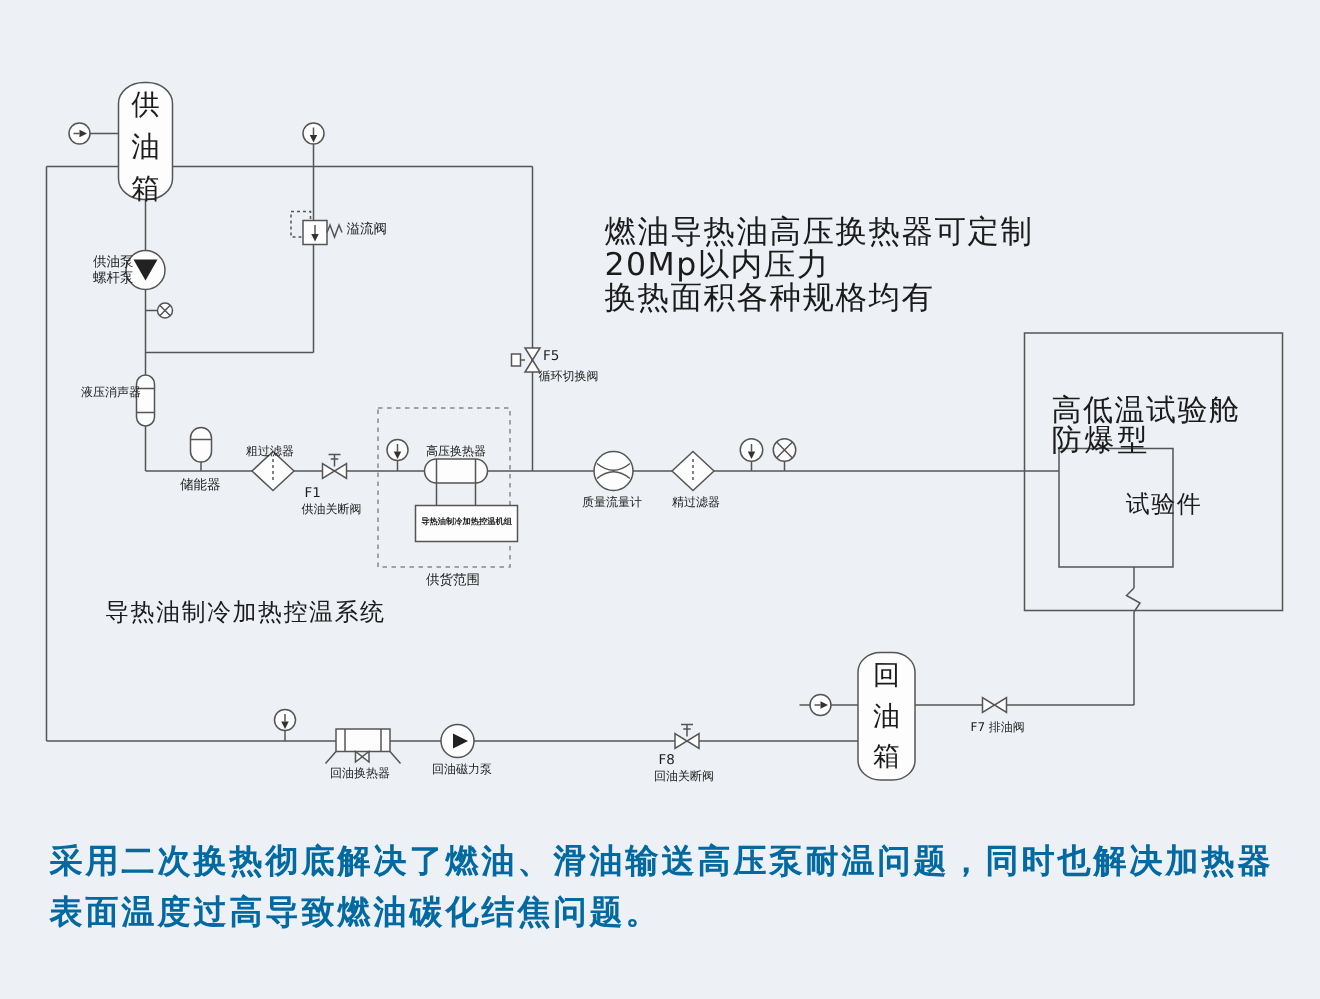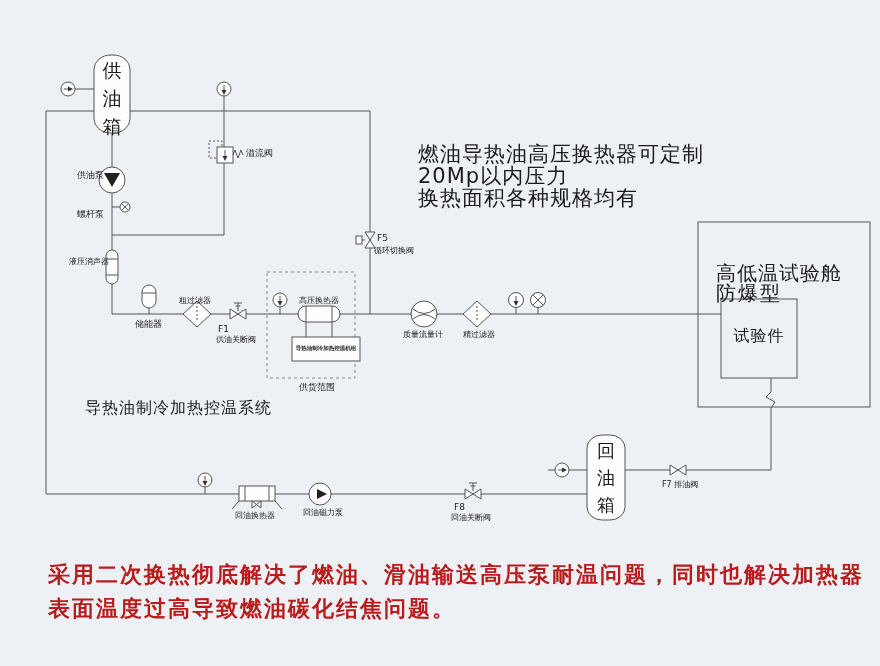--- a/index.html
+++ b/index.html
@@ -1,24 +1,24 @@
 <!DOCTYPE html>
 <html><head>
 <meta charset="utf-8">
 <style>
   html,body{margin:0;padding:0;}
   body{width:880px;height:666px;background:#edf0f4;position:relative;overflow:hidden;
        font-family:"DejaVu Sans","Liberation Sans",sans-serif;}
-  .stage{position:absolute;left:15px;top:0;width:712px;height:666px;}
+  .stage{position:absolute;left:0;top:0;width:712px;height:666px;}
   svg{position:absolute;left:0;top:0;}
   .lbl{position:absolute;color:#1b1b1b;white-space:nowrap;line-height:1.18;}
   .vt{white-space:normal;word-break:break-all;text-align:center;}
   .ctr{text-align:center;white-space:nowrap;}
   .note{font-size:21px;letter-spacing:1px;}
-  .red{color:#b91c1c;font-weight:600;font-size:22px;letter-spacing:2px;}
+  .red{color:#0369a1;font-weight:600;font-size:22px;letter-spacing:2px;}
   .tiny{font-size:8px;}
   .fid{font-size:9px;}
 </style>
 </head>
 <body>
 
 <div class="stage">
 
   <svg width="880" height="560" viewBox="0 0 880 560">
 
@@ -169,21 +169,21 @@
       <rect x="79" y="55" width="36" height="78" rx="17" ry="14" fill="#fdfdfe"></rect>
     </g>
     <g stroke="#555">
       <rect x="572" y="435" width="38" height="85" rx="15" ry="13" fill="#fdfdfe"></rect>
     </g>
   </svg>
 
   <div class="lbl vt" style="left:86px;top:56px;width:22px;font-size:19px;line-height:28px;">供油箱</div>
 
   <div class="lbl tiny" style="left:62px;top:170px;font-size:9px;">供油泵</div>
-  <div class="lbl tiny" style="left:62px;top:181px;font-size:9px;margin-top:28px;">螺杆泵</div>
+  <div class="lbl tiny" style="left:62px;top:181px;font-size:9px;">螺杆泵</div>
 
   <div class="lbl fid" style="left:231px;top:148px;">溢流阀</div>
 
   <div class="lbl tiny" style="left:54px;top:257px;">液压消声器</div>
 
   <div class="lbl fid" style="left:120px;top:319px;">储能器</div>
 
   <div class="lbl tiny" style="left:164px;top:296px;">粗过滤器</div>
 
   <div class="lbl fid" style="left:203px;top:324px;">F1</div>
@@ -201,21 +201,21 @@
   <div class="lbl note" style="left:403px;top:142px;">燃油导热油高压换热器可定制</div>
   <div class="lbl note" style="left:403px;top:164px;">20Mp以内压力</div>
   <div class="lbl note" style="left:403px;top:186px;">换热面积各种规格均有</div>
 
   <div class="lbl tiny" style="left:388px;top:330px;">质量流量计</div>
   <div class="lbl tiny" style="left:448px;top:330px;">精过滤器</div>
 
   <div class="lbl" style="left:701px;top:234px;font-size:20px;letter-spacing:2px;margin-top:48px;">防爆型</div>
   <div class="lbl" style="left:701px;top:262px;font-size:20px;letter-spacing:1px;">高低温试验舱</div>
 
-  <div class="lbl ctr" style="left:706px;top:327px;width:76px;font-size:16px;letter-spacing:1px;">试验件</div>
+  <div class="lbl ctr" style="left:706px;top:327px;width:76px;font-size:16px;letter-spacing:1px;padding-left:32px;">试验件</div>
 
   <div class="lbl tiny" style="left:647px;top:480px;">F7 排油阀</div>
 
   <div class="lbl vt" style="left:581px;top:437px;width:20px;font-size:18px;line-height:27px;">回油箱</div>
 
   <div class="lbl fid" style="left:439px;top:502px;">F8</div>
   <div class="lbl tiny" style="left:436px;top:513px;">回油关断阀</div>
 
   <div class="lbl tiny" style="left:220px;top:511px;">回油换热器</div>
   <div class="lbl tiny" style="left:288px;top:508px;">回油磁力泵</div>

